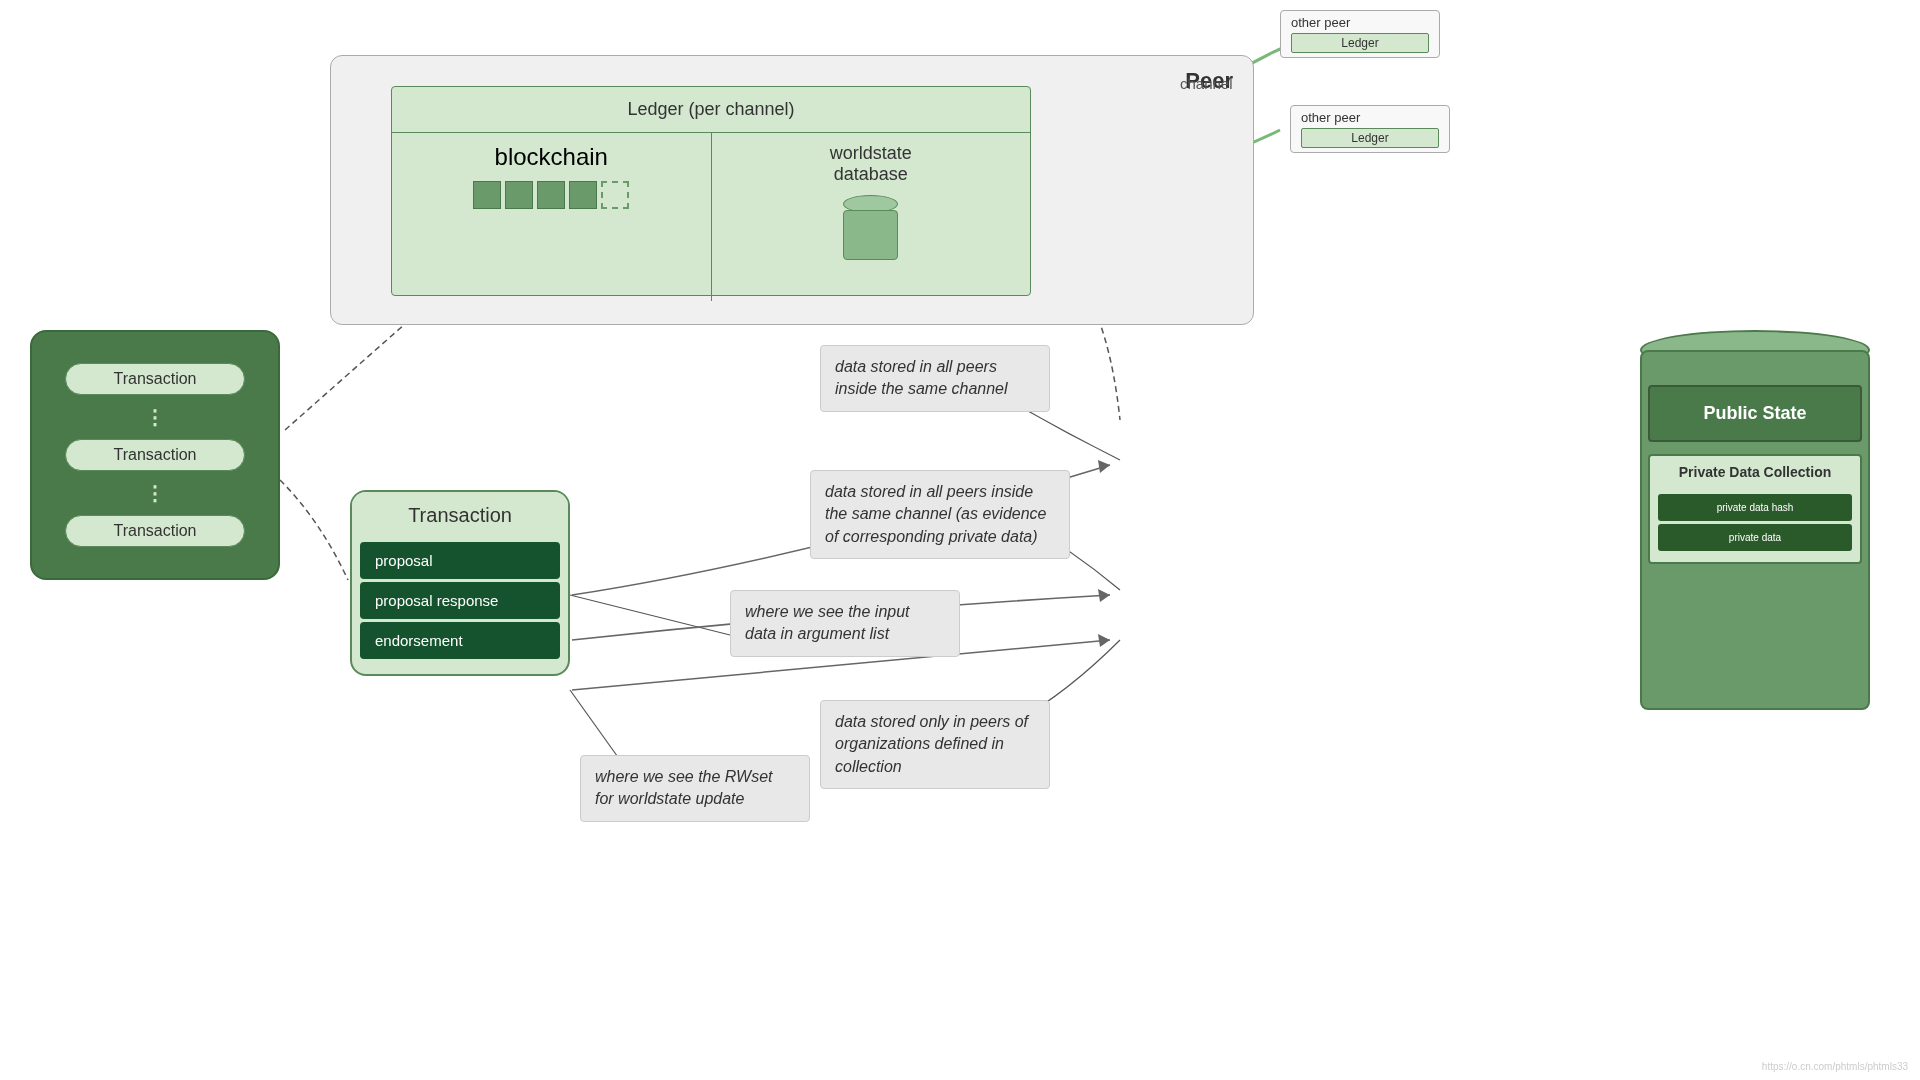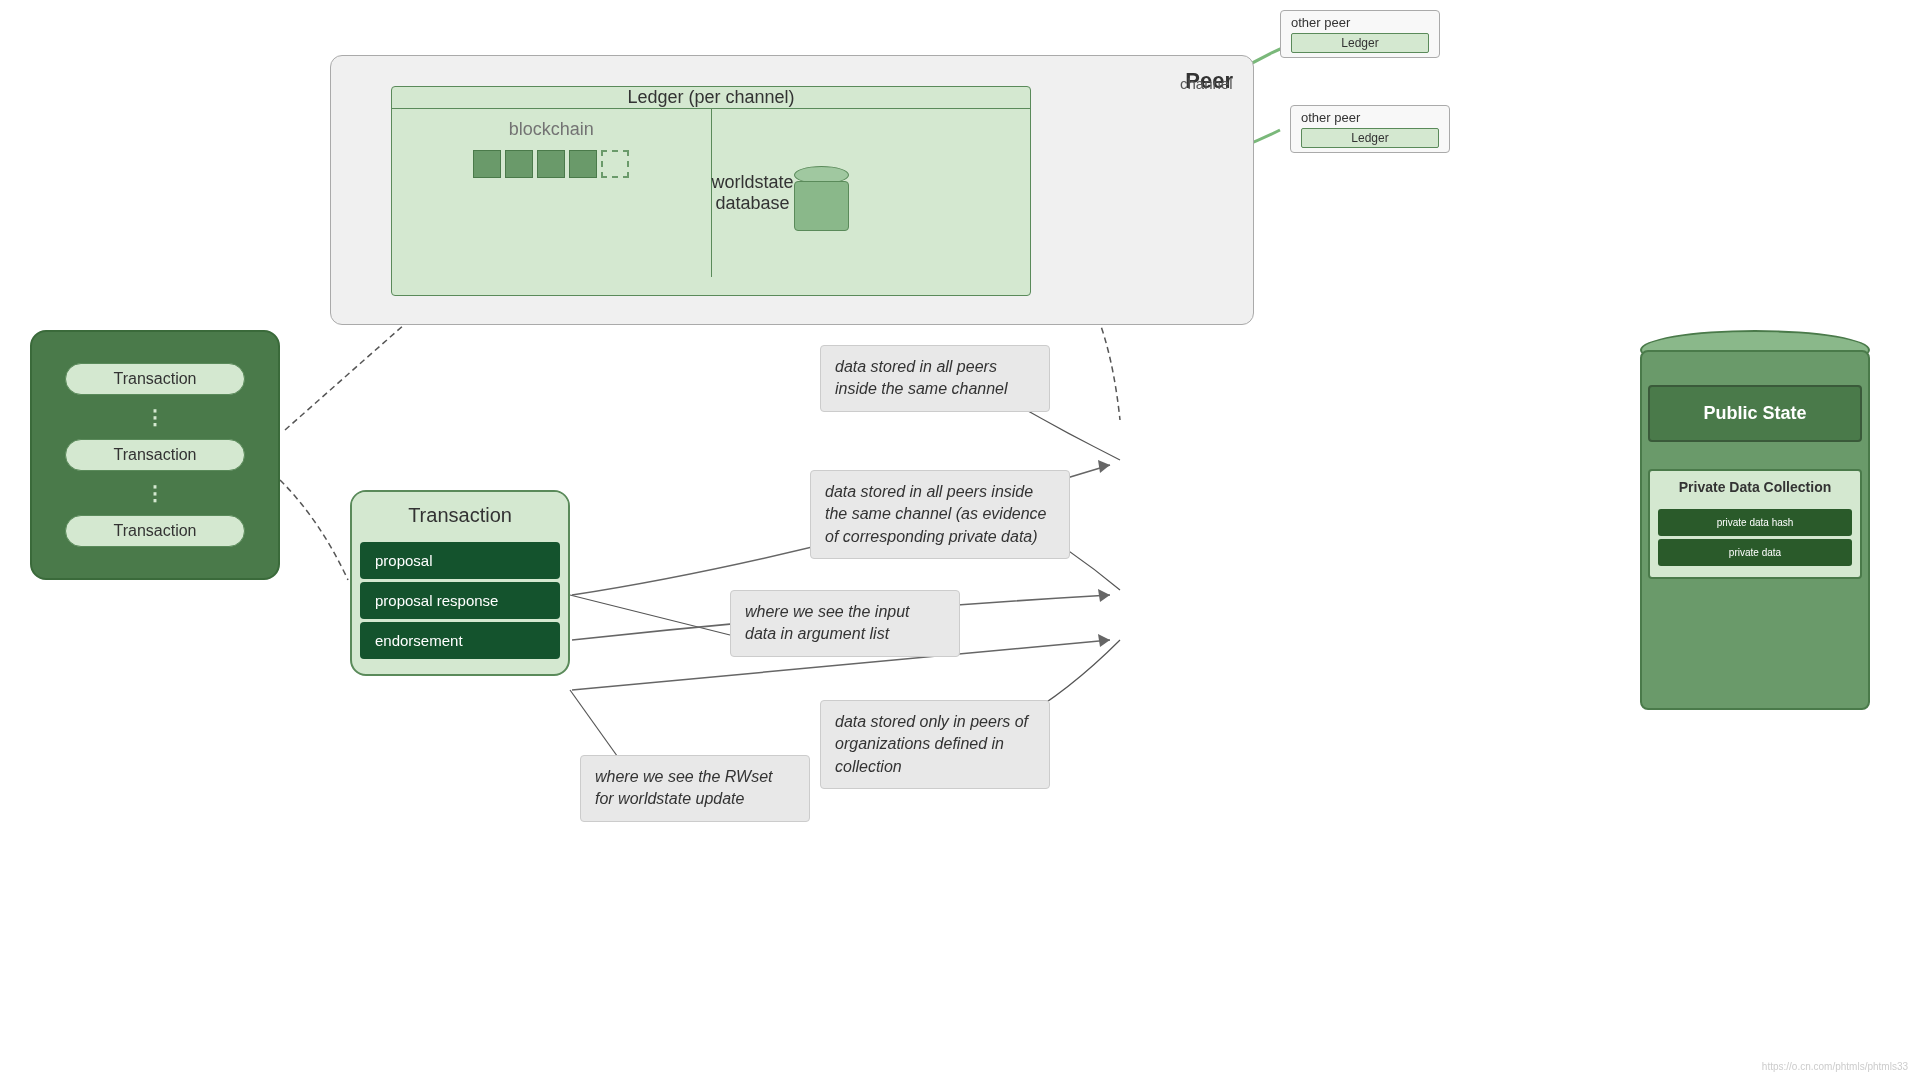--- a/index.html
+++ b/index.html
@@ -36,41 +36,41 @@
       top: 30px;
       left: 60px;
       width: 640px;
       height: 210px;
       background: #d4e8d0;
       border: 1.5px solid #5a8a5a;
       border-radius: 4px;
     }
     .ledger-title {
       text-align: center;
-      padding: 0;
+      padding: 12px;
       font-size: 18px;
       color: #333;
       border-bottom: 1.5px solid #5a8a5a;
     }
     .ledger-inner {
       display: flex;
       height: calc(100% - 40px);
     }
     .ledger-blockchain {
       flex: 1;
       border-right: 1.5px solid #5a8a5a;
       display: flex;
       flex-direction: column;
       align-items: center;
       justify-content: flex-start;
       padding-top: 10px;
     }
     .blockchain-label {
-      font-size: 18px;
-      color: #737373;
+      font-size: 24px;
+      color: #000000;
       margin-bottom: 10px;
     }
     .blocks-row {
       display: flex;
       gap: 4px;
       align-items: center;
     }
     .block {
       width: 28px;
       height: 28px;
@@ -79,20 +79,21 @@
     }
     .block-dashed {
       width: 28px;
       height: 28px;
       border: 2px dashed #6a9a6a;
       background: transparent;
     }
     .ledger-worldstate {
       flex: 1;
       display: flex;
+      flex-direction: column;
       align-items: center;
       justify-content: flex-start;
       padding-top: 10px;
     }
     .worldstate-label {
       font-size: 18px;
       color: #333;
       text-align: center;
       margin-bottom: 10px;
     }
@@ -238,21 +239,21 @@
     .ws-big-inner {
       position: absolute;
       top: 35px;
       left: 0;
       width: 230px;
       height: 325px;
       display: flex;
       flex-direction: column;
       justify-content: flex-start;
       padding-top: 20px;
-      gap: 27px;
+      gap: 12px;
     }
     .ws-public-state {
       margin: 0 8px;
       background: #4a7a4a;
       border: 2px solid #3a5a3a;
       border-radius: 4px;
       color: #fff;
       text-align: center;
       padding: 16px 8px;
       font-size: 18px;

